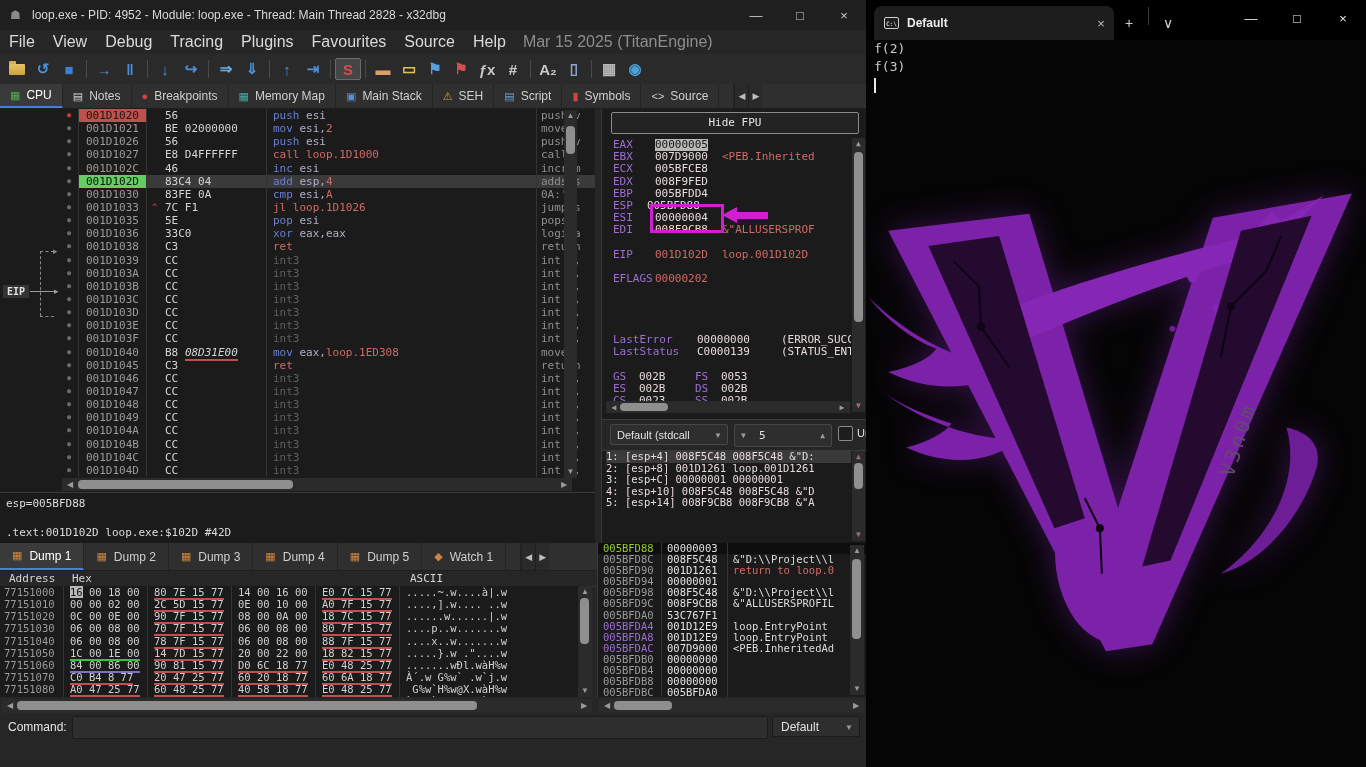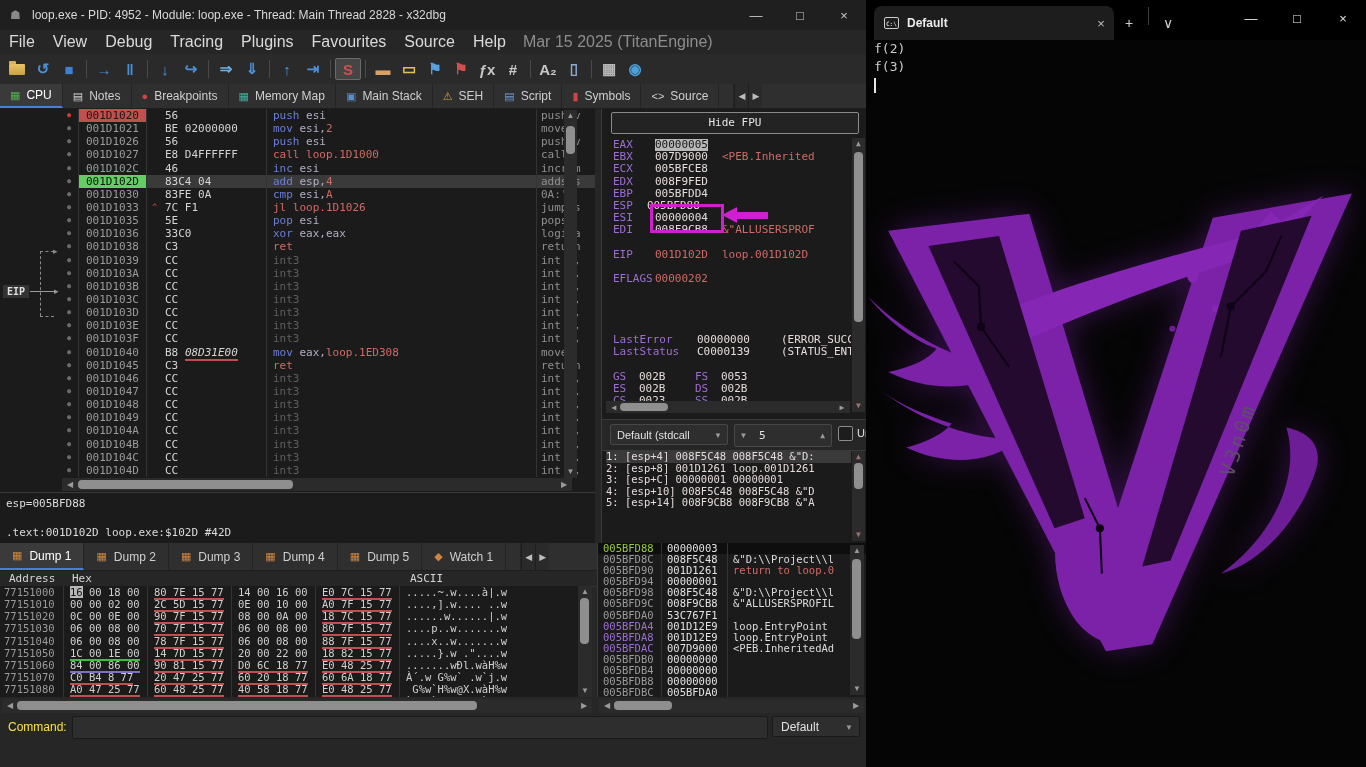--- a/index.html
+++ b/index.html
@@ -111,21 +111,21 @@
   .srow{display:flex;height:11.1px;line-height:11.3px;font-family:"DejaVu Sans Mono",monospace;font-size:10.5px;white-space:pre;}
   .srow .saddr{width:64px;padding-left:5px;color:#9b9b9b;border-right:1px solid #333;box-sizing:border-box;}
   .srow .saddr.green{color:#9acd32;}
   .srow .saddr.purple{color:#9d6fd4;}
   .srow.sel{background:#0e0e0e;}
   .srow .sval{width:66px;padding-left:5px;color:#e2e2e2;border-right:1px solid #333;box-sizing:border-box;}
   .srow .scom{flex:1;padding-left:5px;color:#dcdcdc;overflow:hidden;}
   .srow .scom.red{color:#d16a66;}
   
   .cmdbar{position:absolute;left:0;top:714px;width:866px;height:27px;background:#262626;}
-  .cmdlabel{position:absolute;left:8px;top:6px;font-size:12px;color:#fde047;text-align:center;}
+  .cmdlabel{position:absolute;left:8px;top:6px;font-size:12px;color:#e5e5e5;text-align:center;}
   .cmdinput{position:absolute;left:72px;top:2px;width:694px;height:21px;background:#2e2e2e;border:1px solid #1a1a1a;border-radius:2px;}
   .cmdcombo{position:absolute;left:772px;top:2px;width:88px;height:21px;background:#2e2e2e;border:1px solid #1a1a1a;border-radius:2px;color:#e0e0e0;font-size:12px;line-height:21px;padding-left:8px;box-sizing:border-box;}
   .cmdcombo .chev{position:absolute;right:6px;top:0;color:#9a9a9a;font-size:8px;}
   .statusbar{position:absolute;left:0;top:741px;width:866px;height:26px;background:#262626;border-top:1px solid #1d1d1d;font-size:12px;}
   .st-paused{position:absolute;left:12px;top:6px;color:#b0b034;}
   .st-div{position:absolute;left:62px;top:4px;height:17px;width:1px;background:#3a3a3a;}
   .st-msg{position:absolute;left:72px;top:6px;color:#dcdcdc;}
   .st-right{position:absolute;right:8px;top:6px;color:#dcdcdc;}
   
   .annot-box{position:absolute;left:650px;top:204px;width:68px;height:23px;border:3px solid #cf1fcf;z-index:30;}

